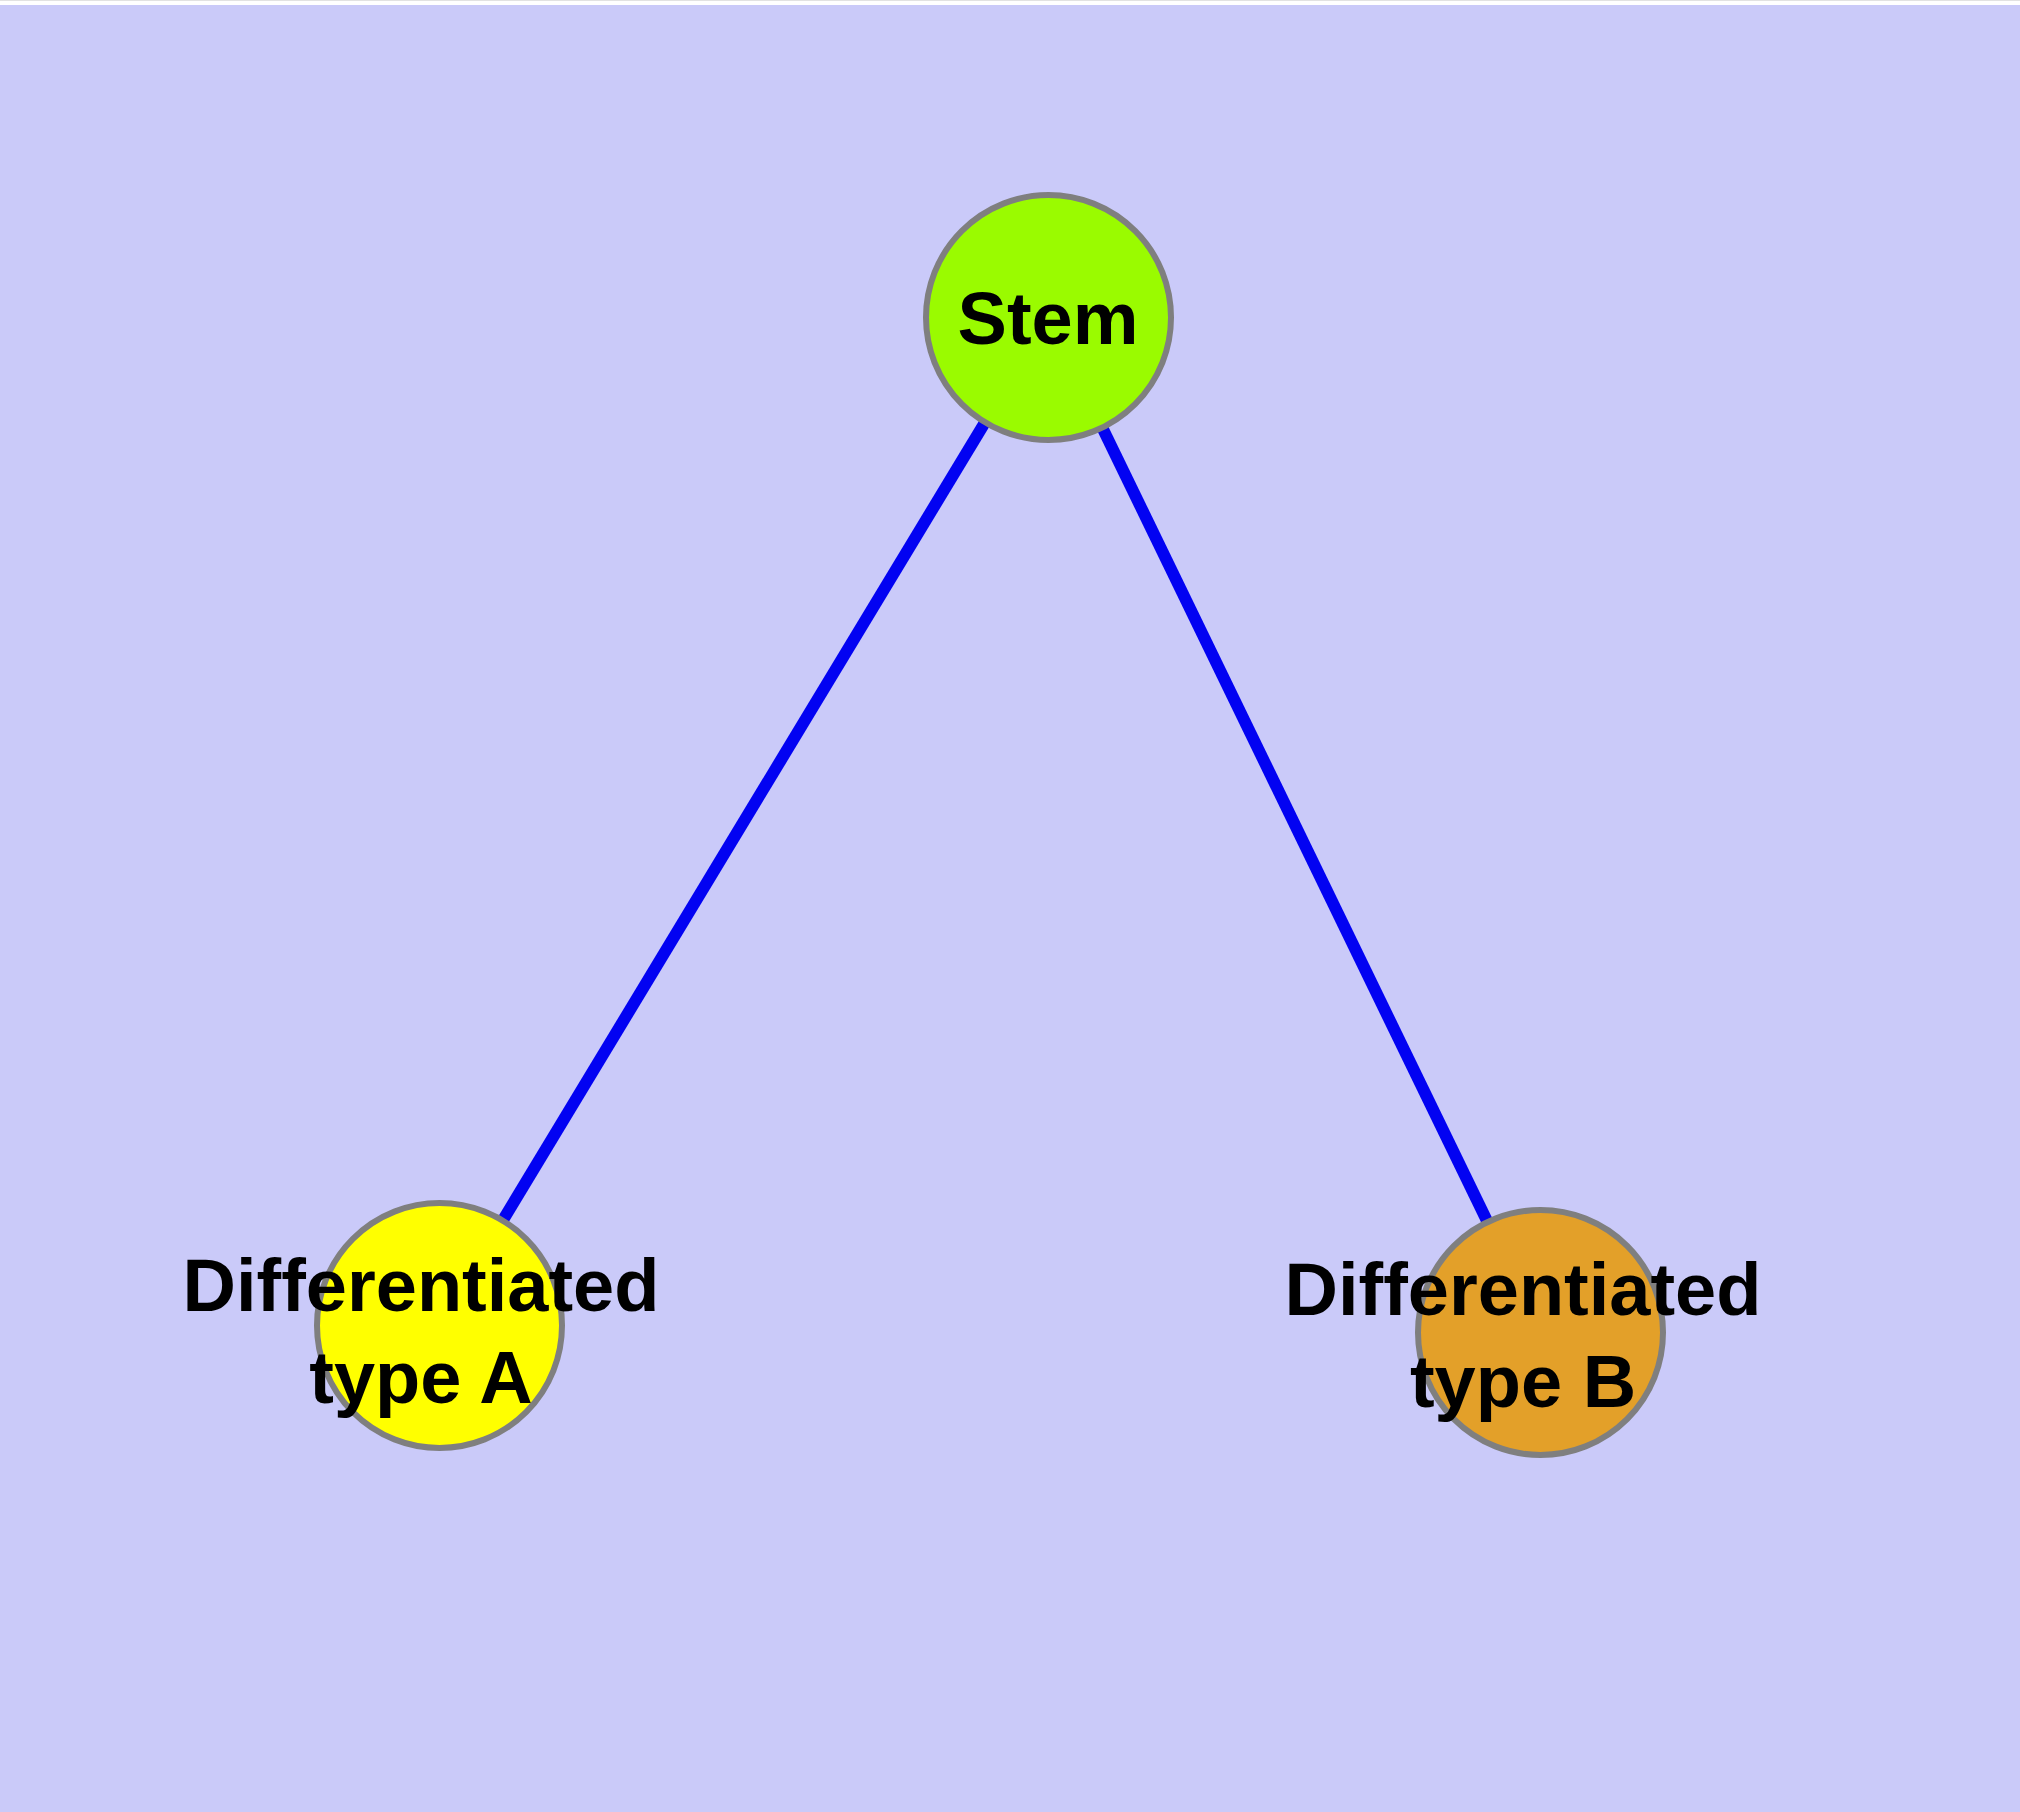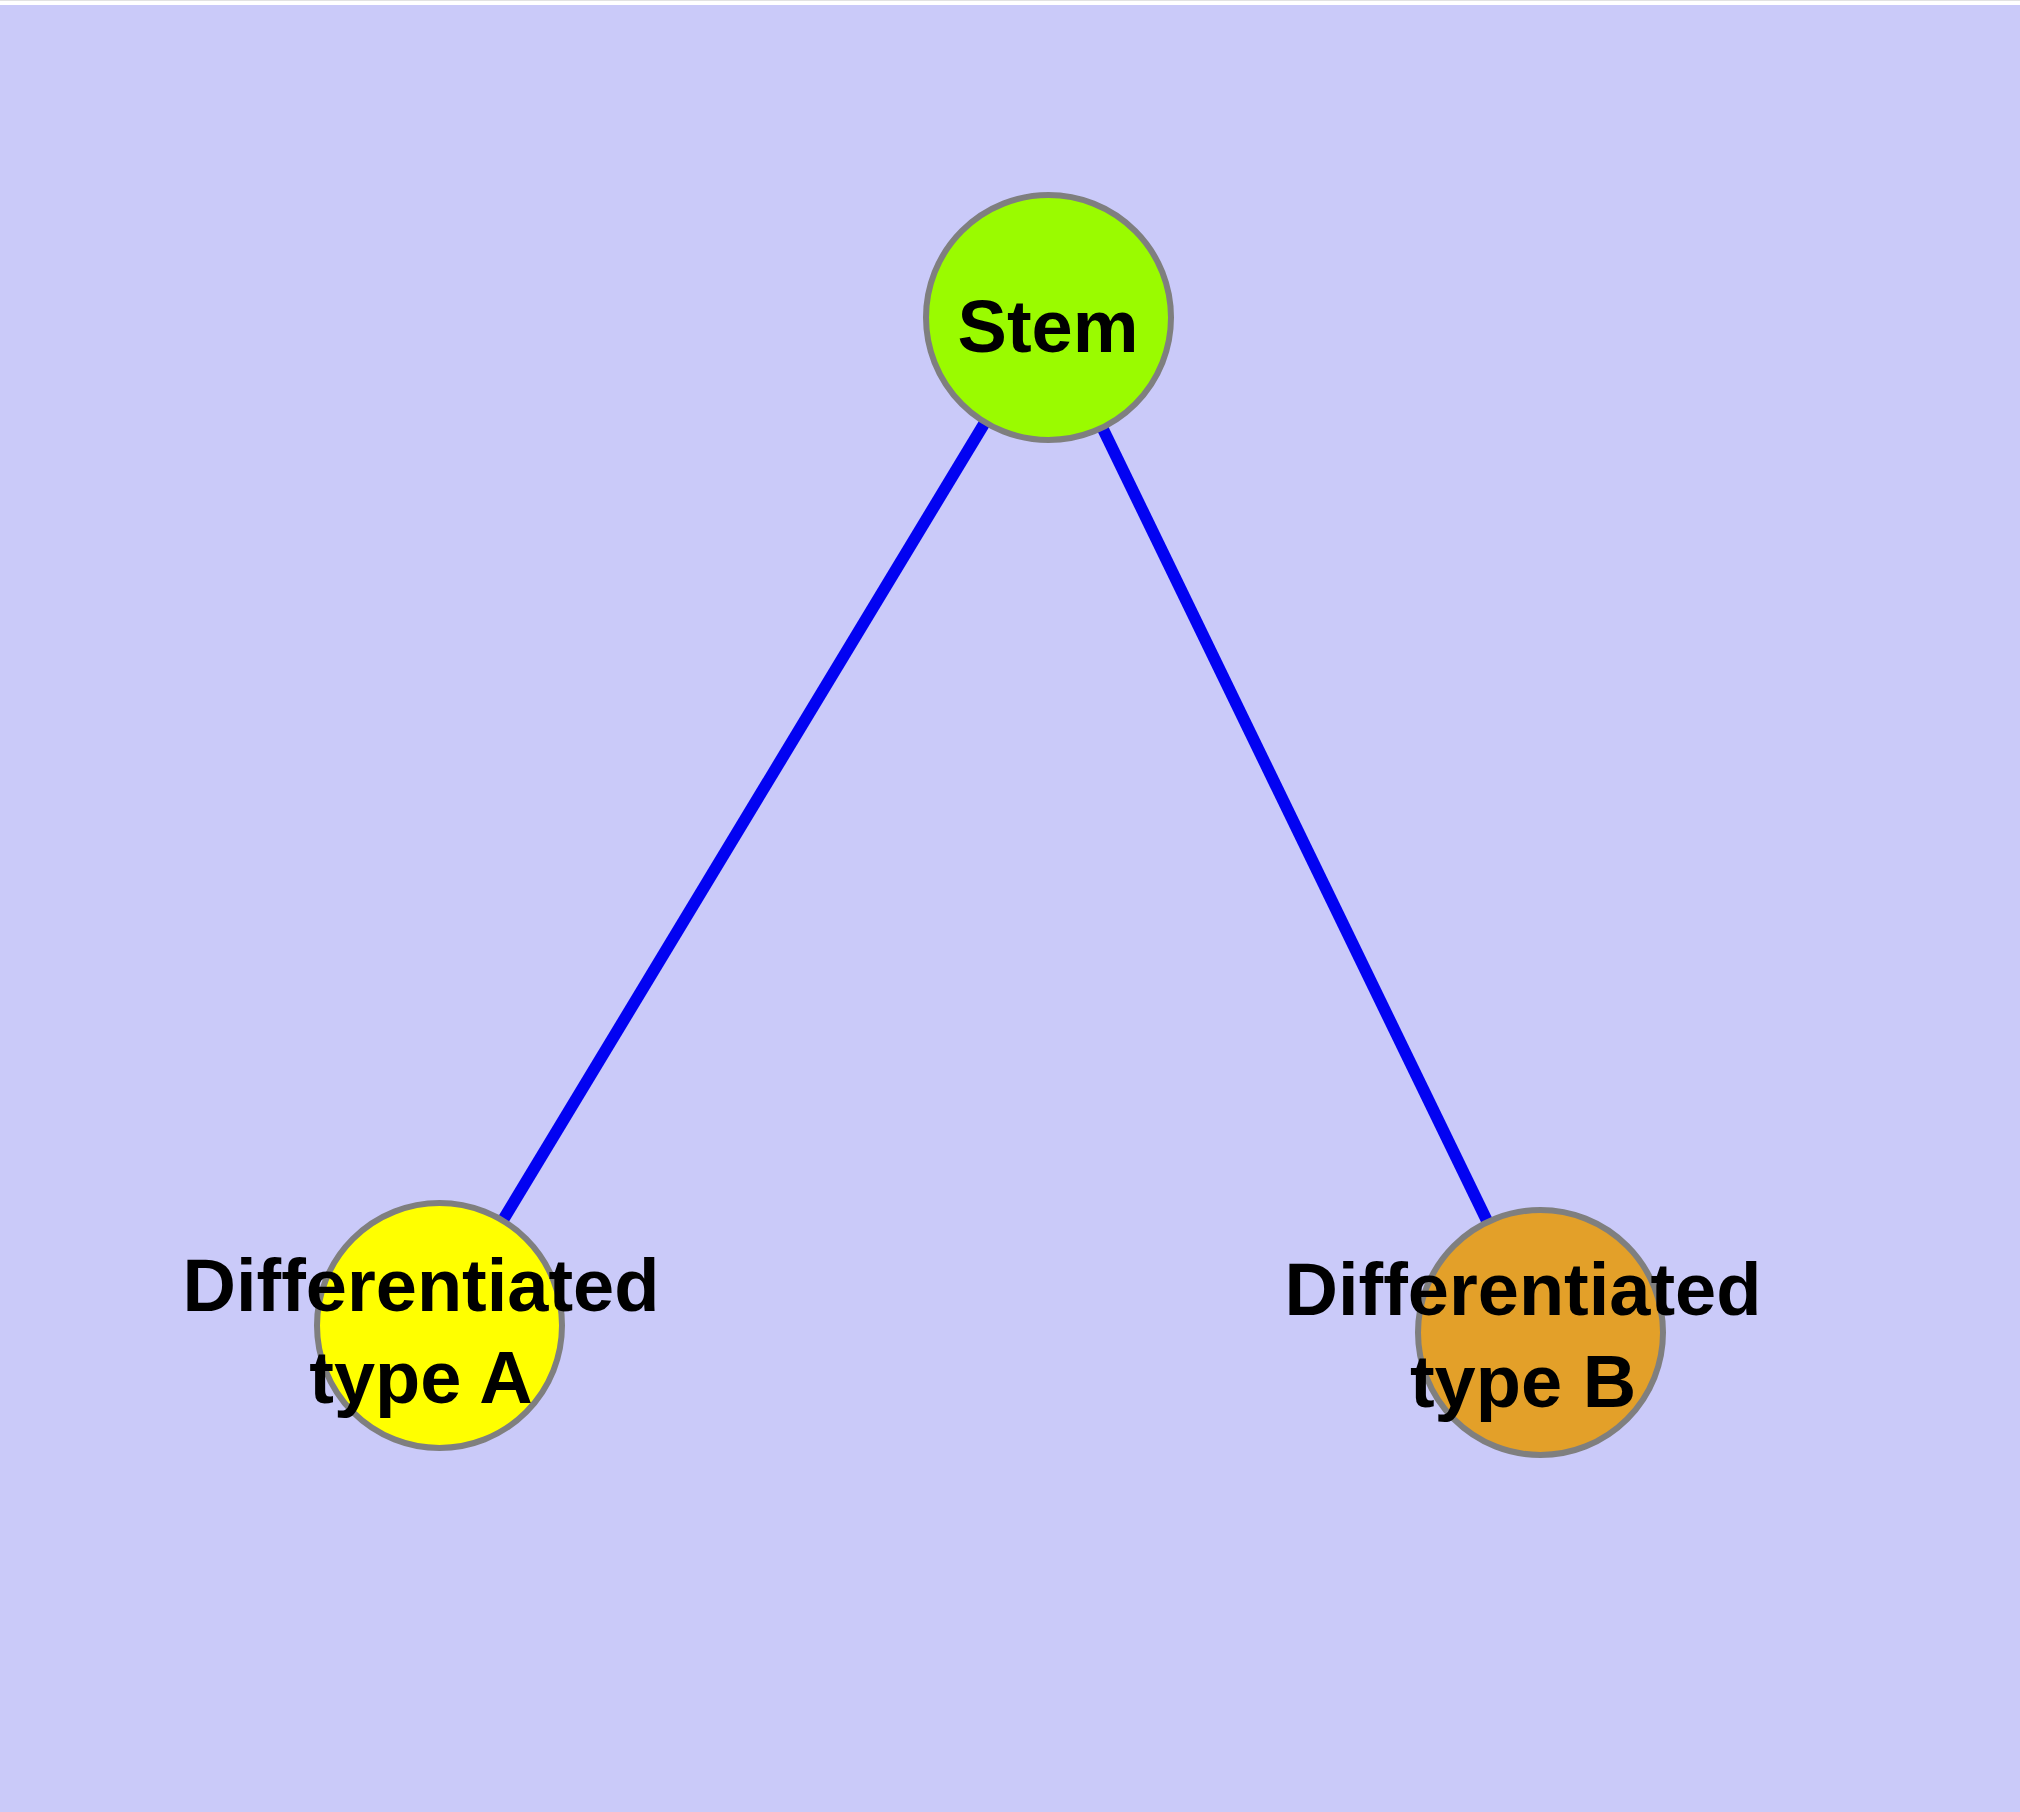--- a/index.html
+++ b/index.html
@@ -57,21 +57,21 @@
     transform: translate(-50%, -50%);
     font-weight: bold;
     font-size: 74px;
     line-height: 92px;
     color: var(--label-text, #000000);
     text-align: center;
     white-space: pre-line;
     z-index: 3;
     pointer-events: none;
   }
-  .label-stem { left: 1048px; top: 327px; }
+  .label-stem { left: 1048px; top: 319px; }
   .label-a    { left: 421px;  top: 1332px; }
   .label-b    { left: 1523px; top: 1336px; }
 </style>
 </head>
 <body>
 
 <div class="canvas">
 
   <div class="top-strip"></div>
 

